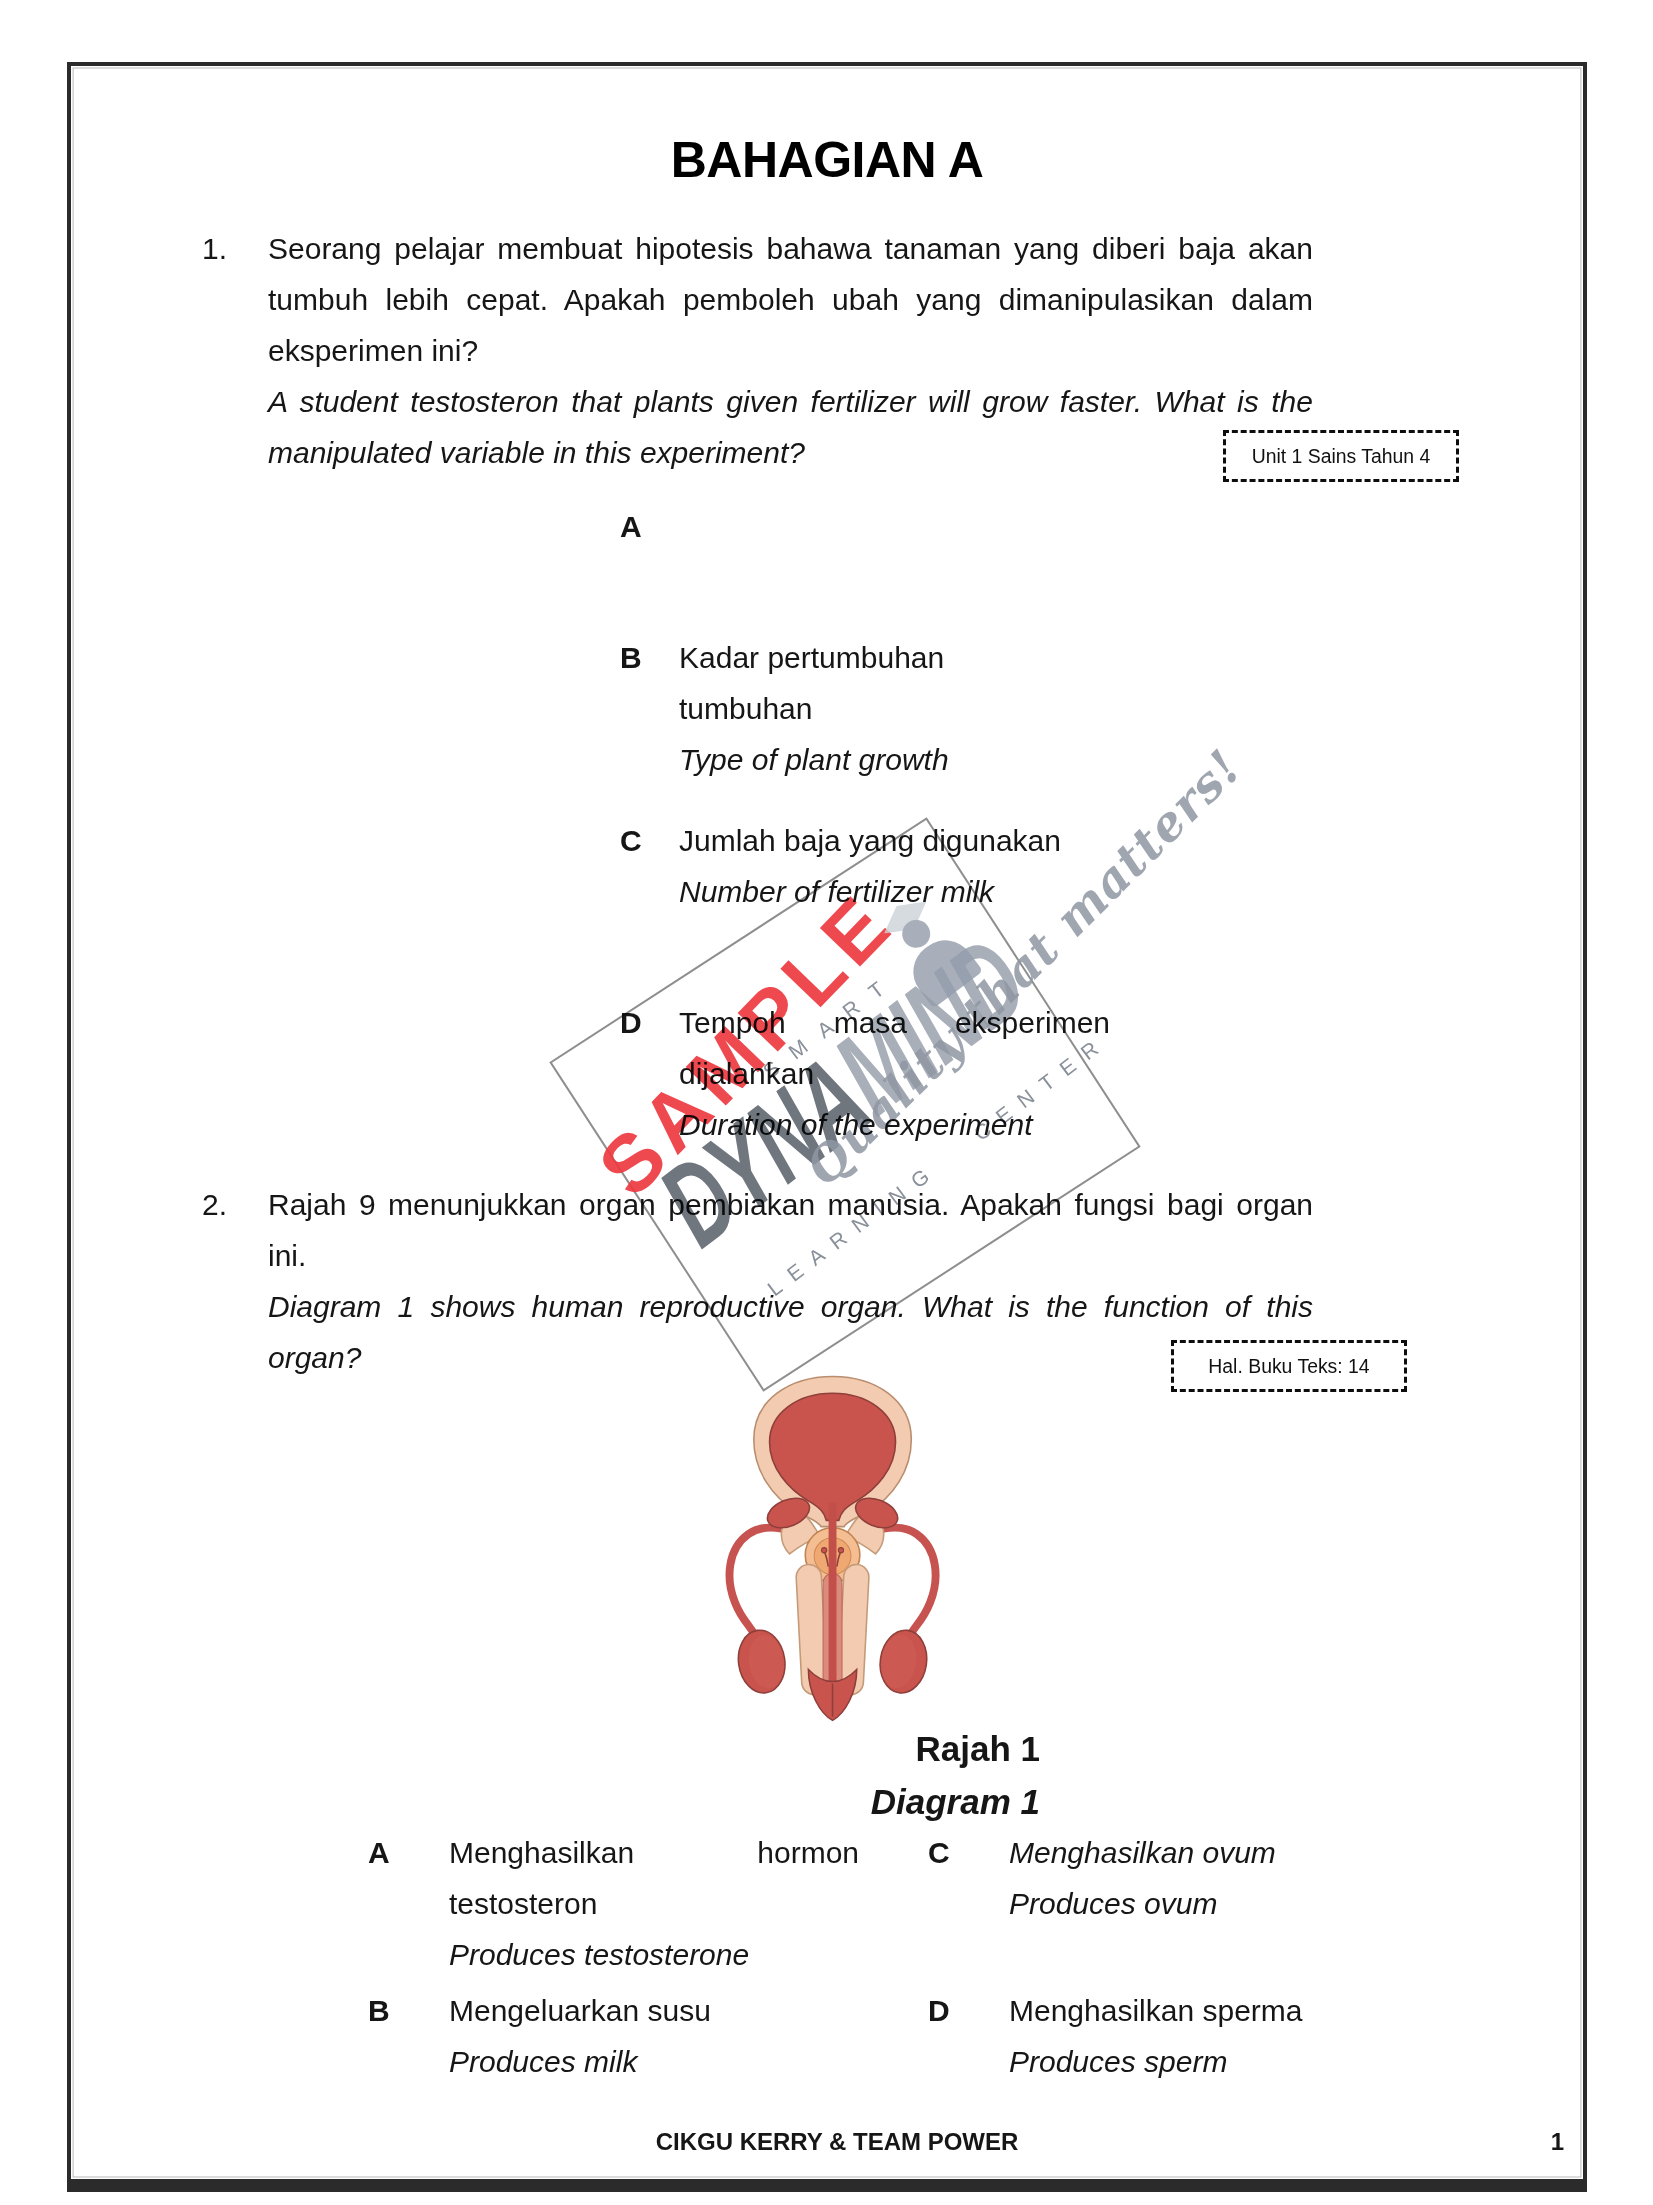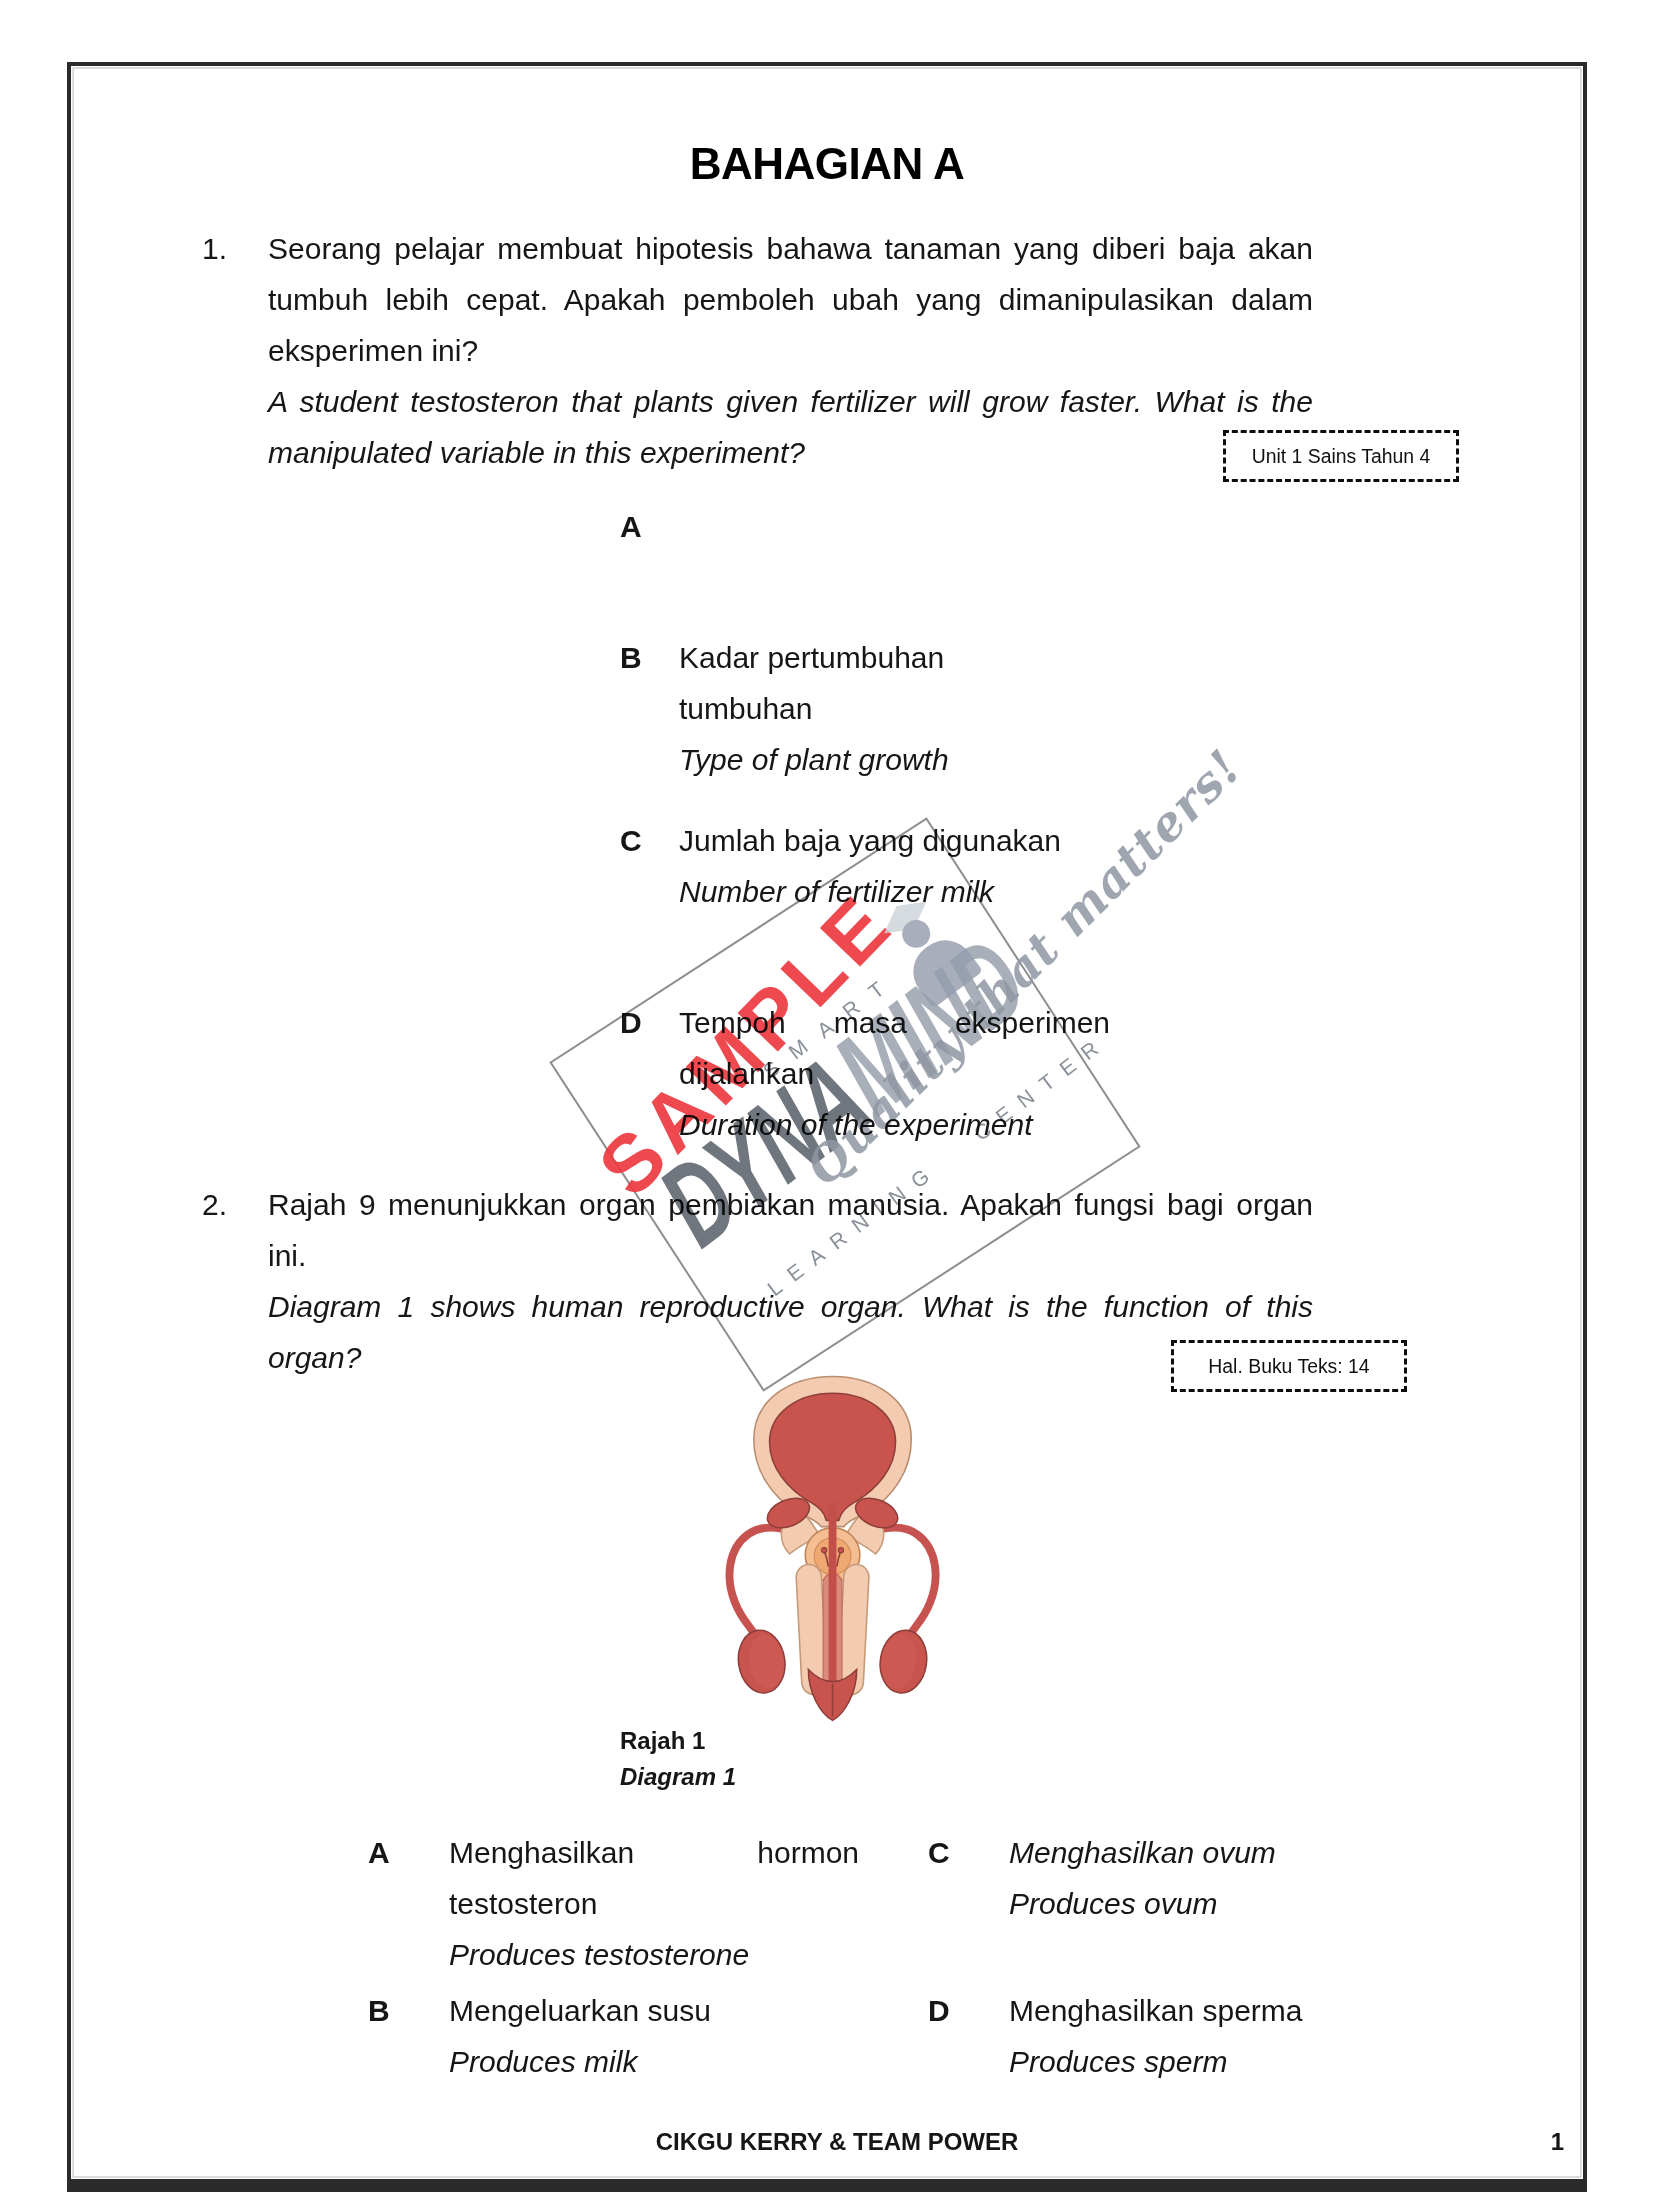--- a/index.html
+++ b/index.html
@@ -9,22 +9,22 @@
   }
   
   .frame {
     position:absolute; left:67px; top:62px; width:1520px; height:2130px;
     box-sizing:border-box; border:4.7px solid #2b2b2b; border-bottom-width:13.7px;
     box-shadow: inset 0 0 0 1.6px #ffffff, inset 0 0 0 2.6px #b9b9b9;
     pointer-events:none;
   }
   
   .title {
-    position:absolute; left:0; right:0; top:131px; margin:8px;
-    text-align:center; font-size:44px; font-weight:bold; letter-spacing:-0.5px; color:#000;
+    position:absolute; left:0; right:0; top:131px; margin:0;
+    text-align:center; font-size:50px; font-weight:bold; letter-spacing:-0.5px; color:#000;
   }
   
   .question { position:absolute; display:flex; font-size:30px; line-height:1.7; }
   .qnum { width:66px; flex:none; }
   .qbody { width:1045px; }
   .qbody p { margin:0; text-align:justify; }
   .en { font-style:italic; }
   .q1 { left:202px; top:223px; }
   .q2 { left:202px; top:1179px; }
   
@@ -45,22 +45,22 @@
   .optB1 { left:620px; top:632px; } .optB1 .body { width:368px; }
   .optC1 { left:620px; top:815px; } .optC1 .body { width:389px; }
   .optD1 { left:620px; top:997px; } .optD1 .body { width:431px; }
   .optA2 { left:368px;  top:1827px; } .optA2 .body { width:410px; }
   .optB2 { left:368px;  top:1985px; } .optB2 .body { width:410px; }
   .optC2 { left:928px; top:1827px; } .optC2 .body { width:420px; }
   .optD2 { left:928px; top:1985px; } .optD2 .body { width:420px; }
   .italic-ms { font-style:italic; }
   
   .figure-svg { position:absolute; left:716px; top:1371px; }
-  .fig-caption { position:absolute; left:620px; top:1723px; width:420px; text-align:left;
-                 font-size:24px; line-height:1.5; }
+  .fig-caption { position:absolute; left:620px; top:1723px; width:420px; text-align:right;
+                 font-size:35px; line-height:1.5; }
   .fig-caption .ms { font-weight:bold; }
   .fig-caption .en { font-weight:bold; font-style:italic; }
   .fig-caption p { margin:0; }
   
   .footer-credit { position:absolute; left:0; right:0; top:2128px; text-align:center;
                    font-size:24px; font-weight:bold;padding-left:20px; }
   .footer-page { position:absolute; right:90px; top:2128px; font-size:24px; font-weight:bold; }
   
   .watermark {
     position:absolute; left:620px; top:908px; width:446px; height:389px;

